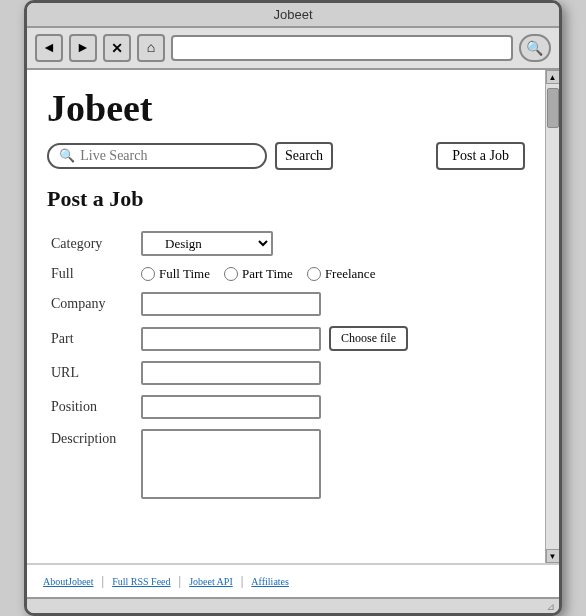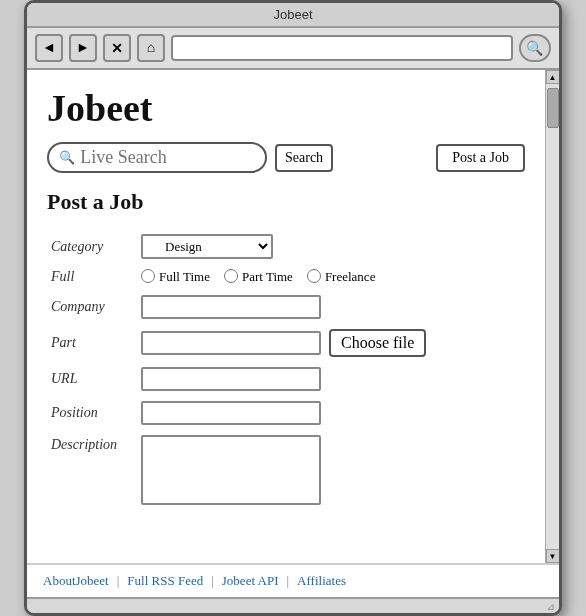--- a/index.html
+++ b/index.html
@@ -153,21 +153,21 @@
 
     .search-icon-inline {
       font-size: 13px;
       margin-right: 5px;
       color: #555;
     }
 
     .search-input {
       border: none;
       outline: none;
-      font-size: 18px;
+      font-size: 14px;
       font-family: 'Comic Sans MS', cursive;
       width: 160px;
       background: transparent;
       color: #7f1d1d;
     }
 
     .search-button {
       border: 2px solid #555;
       border-radius: 4px;
       padding: 4px 8px;
@@ -202,21 +202,20 @@
 
     .form-table tr td {
       padding: 5px 4px;
       vertical-align: middle;
       font-size: 14px;
     }
 
     .form-table td:first-child {
       width: 90px;
       color: #333;
-      font-style: italic;
     }
 
     .form-input {
       border: 2px solid #888;
       border-radius: 2px;
       padding: 3px 6px;
       font-size: 13px;
       font-family: 'Comic Sans MS', cursive;
       width: 180px;
       height: 24px;
@@ -234,20 +233,21 @@
     }
 
     .radio-group {
       display: flex;
       align-items: center;
       gap: 14px;
     }
 
     .radio-label {
       display: flex;
+      align-items: center;
       gap: 4px;
       font-size: 13px;
       cursor: pointer;
     }
 
     .radio-input {
       width: 14px;
       height: 14px;
       cursor: pointer;
     }
@@ -256,21 +256,21 @@
       display: flex;
       align-items: center;
       gap: 8px;
     }
 
     .choose-file-btn {
       border: 2px solid #555;
       border-radius: 4px;
       padding: 3px 10px;
       background: white;
-      font-size: 16px;
+      font-size: 12px;
       font-family: 'Comic Sans MS', cursive;
       cursor: pointer;
     }
 
     .description-textarea {
       border: 2px solid #888;
       border-radius: 2px;
       padding: 4px;
       font-size: 13px;
       font-family: 'Comic Sans MS', cursive;
@@ -284,21 +284,22 @@
       border-top: 2px solid #ccc;
       background: white;
       padding: 8px 16px;
       display: flex;
       align-items: center;
       gap: 0;
     }
 
     .footer-link {
       color: #1a6bb5;
-      font-size: 13px;
+      text-decoration: underline;
+      font-size: 10px;
       font-family: 'Comic Sans MS', cursive;
       cursor: pointer;
     }
 
     .footer-divider {
       color: #888;
       margin: 0 8px;
       font-size: 13px;
     }
 

